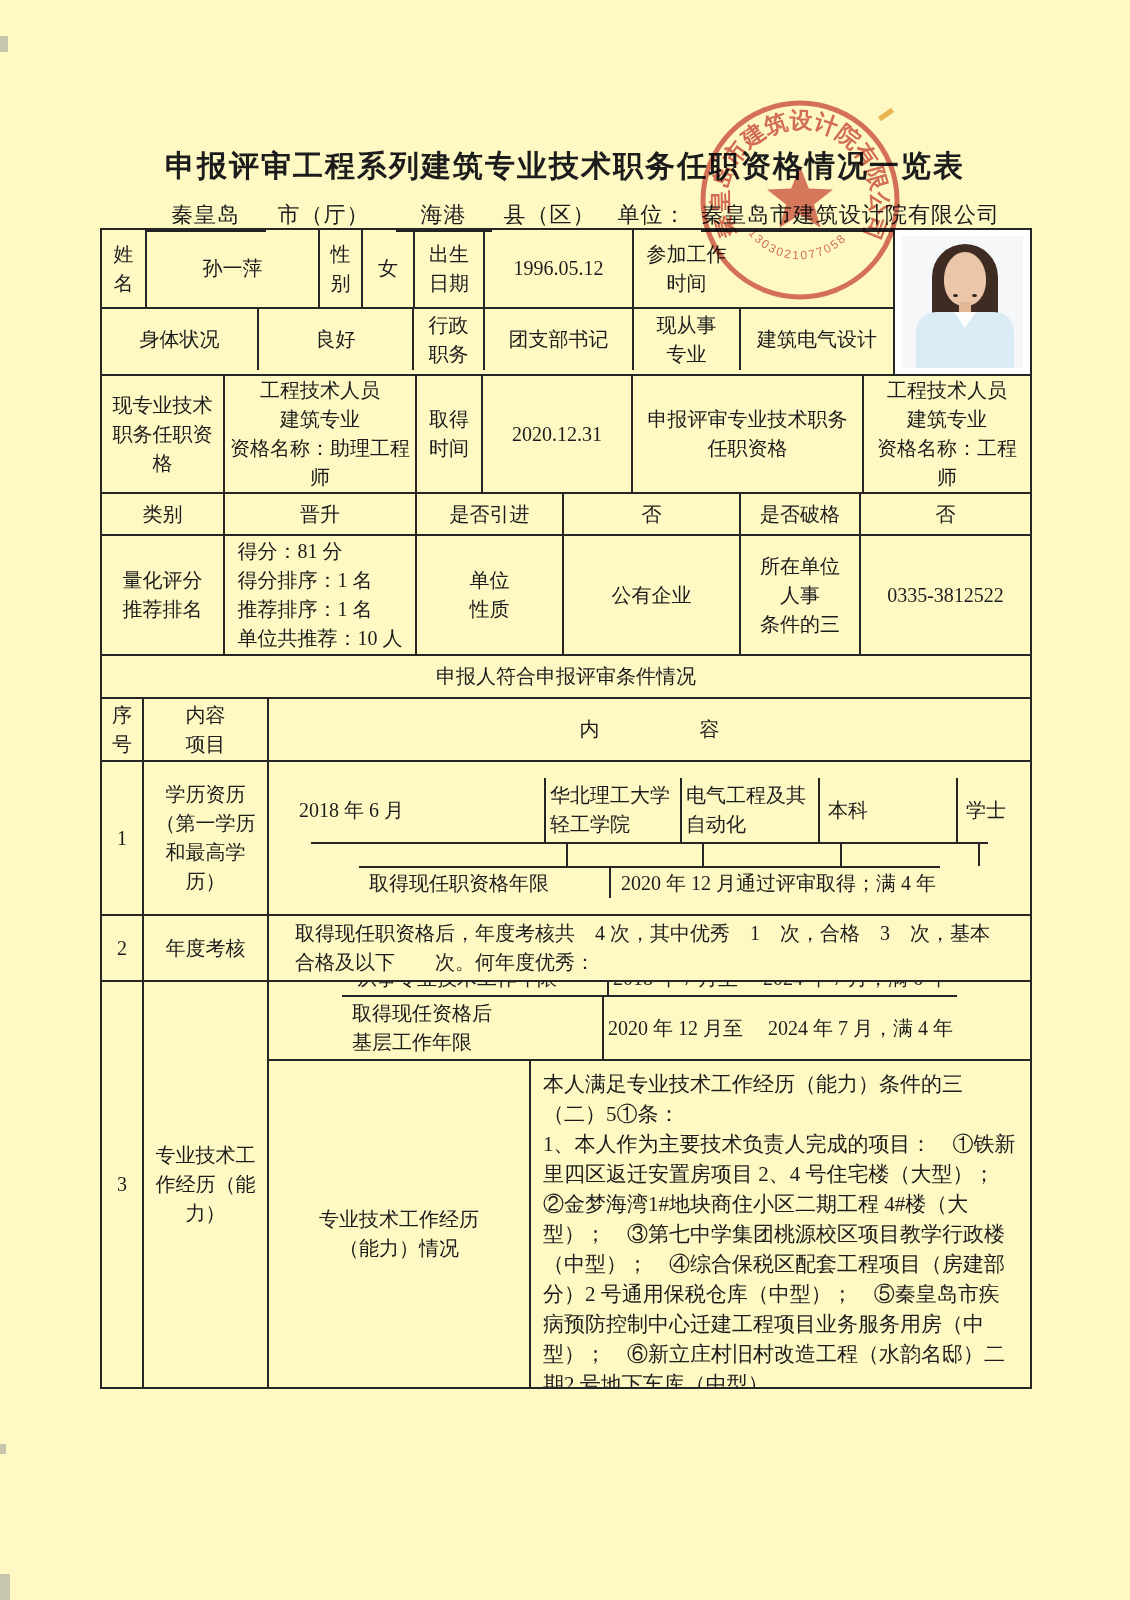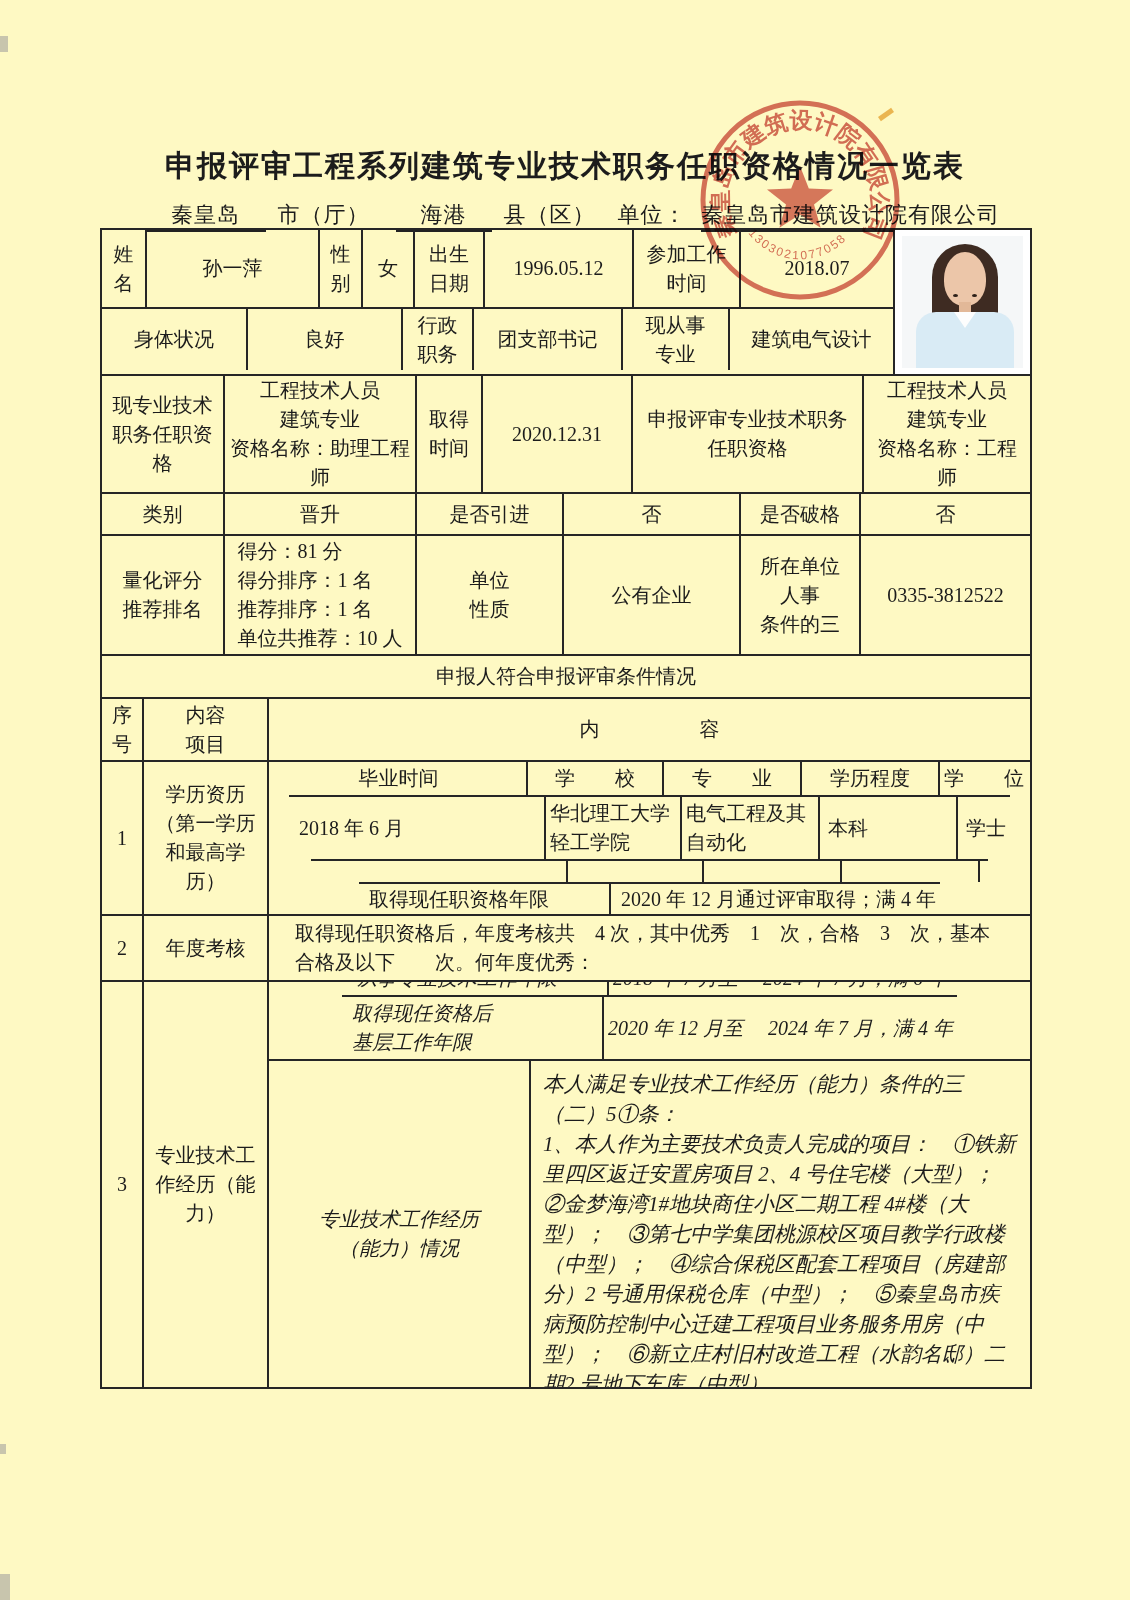--- a/index.html
+++ b/index.html
@@ -67,24 +67,23 @@
         <div class="inrow" style="height:77px;">
           <div class="c" style="width:43px;">姓名</div>
           <div class="c" style="width:173px;">孙一萍</div>
           <div class="c" style="width:43px;">性别</div>
           <div class="c" style="width:52px;">女</div>
           <div class="c" style="width:70px;">出生
 日期</div>
           <div class="c" style="width:149px;">1996.05.12</div>
           <div class="c" style="width:107px;">参加工作
 时间</div>
-          <div class="c" style="flex:1;">2018.07</div>
         </div>
         <div class="inrow" style="height:63px;">
-          <div class="c" style="width:144px;text-align:right;">身体状况</div>
+          <div class="c" style="width:155px;text-align:right;">身体状况</div>
           <div class="c" style="width:155px;">良好</div>
           <div class="c" style="width:71px;">行政
 职务</div>
           <div class="c" style="width:149px;">团支部书记</div>
           <div class="c" style="width:107px;">现从事
 专业</div>
           <div class="c" style="flex:1;">建筑电气设计</div>
         </div>
       </div>
       <div class="c photo-cell" style="flex:1;">
@@ -149,27 +148,20 @@
       <div class="c" style="width:40px;">序号</div>
       <div class="c" style="width:125px;">内容
 项目</div>
       <div class="c" style="flex:1;">内　　　　　容</div>
     </div>
 
     <div class="trow" style="height:154px;">
       <div class="c" style="width:40px;">1</div>
       <div class="c" style="width:125px;">学历资历（第一学历和最高学历）</div>
       <div class="c sub" style="flex:1;">
-        <div class="inrow" style="height:34px;">
-          <div class="c" style="width:255px;">毕业时间</div>
-          <div class="c" style="width:136px;">学　　校</div>
-          <div class="c" style="width:138px;">专　　业</div>
-          <div class="c" style="width:138px;">学历程度</div>
-          <div class="c" style="flex:1;">学　　位</div>
-        </div>
         <div class="inrow" style="height:64px;">
           <div class="c al" style="width:255px;padding-left:10px;">2018 年 6 月</div>
           <div class="c al" style="width:136px;">华北理工大学轻工学院</div>
           <div class="c al" style="width:138px;">电气工程及其自动化</div>
           <div class="c al" style="width:138px;padding-left:8px;">本科</div>
           <div class="c al" style="flex:1;padding-left:8px;">学士</div>
         </div>
         <div class="inrow" style="height:24px;">
           <div class="c" style="width:255px;"></div>
           <div class="c" style="width:136px;"></div>
@@ -186,21 +178,21 @@
 
     <div class="trow" style="height:66px;">
       <div class="c" style="width:40px;">2</div>
       <div class="c" style="width:125px;">年度考核</div>
       <div class="c al" style="flex:1;padding:4px 26px;">取得现任职资格后，年度考核共　4 次，其中优秀　1　次，合格　3　次，基本合格及以下　　次。何年度优秀：</div>
     </div>
 
     <div class="trow" style="height:407px;">
       <div class="c" style="width:40px;">3</div>
       <div class="c" style="width:125px;">专业技术工作经历（能力）</div>
-      <div class="c sub" style="flex:1;font-style:italic;">
+      <div class="c sub" style="flex:1;">
         <div class="inrow" style="height:62px;">
           <div class="c al" style="width:260px;padding-left:10px;">从事专业技术工作年限</div>
           <div class="c" style="flex:1;">2018 年 7 月至　 2024 年 7 月，满 6 年</div>
         </div>
         <div class="inrow" style="height:68px;">
           <div class="c al" style="width:260px;padding-left:10px;">取得现任资格后
 基层工作年限</div>
           <div class="c" style="flex:1;">2020 年 12 月至　 2024 年 7 月，满 4 年</div>
         </div>
         <div class="inrow" style="flex:1;">

